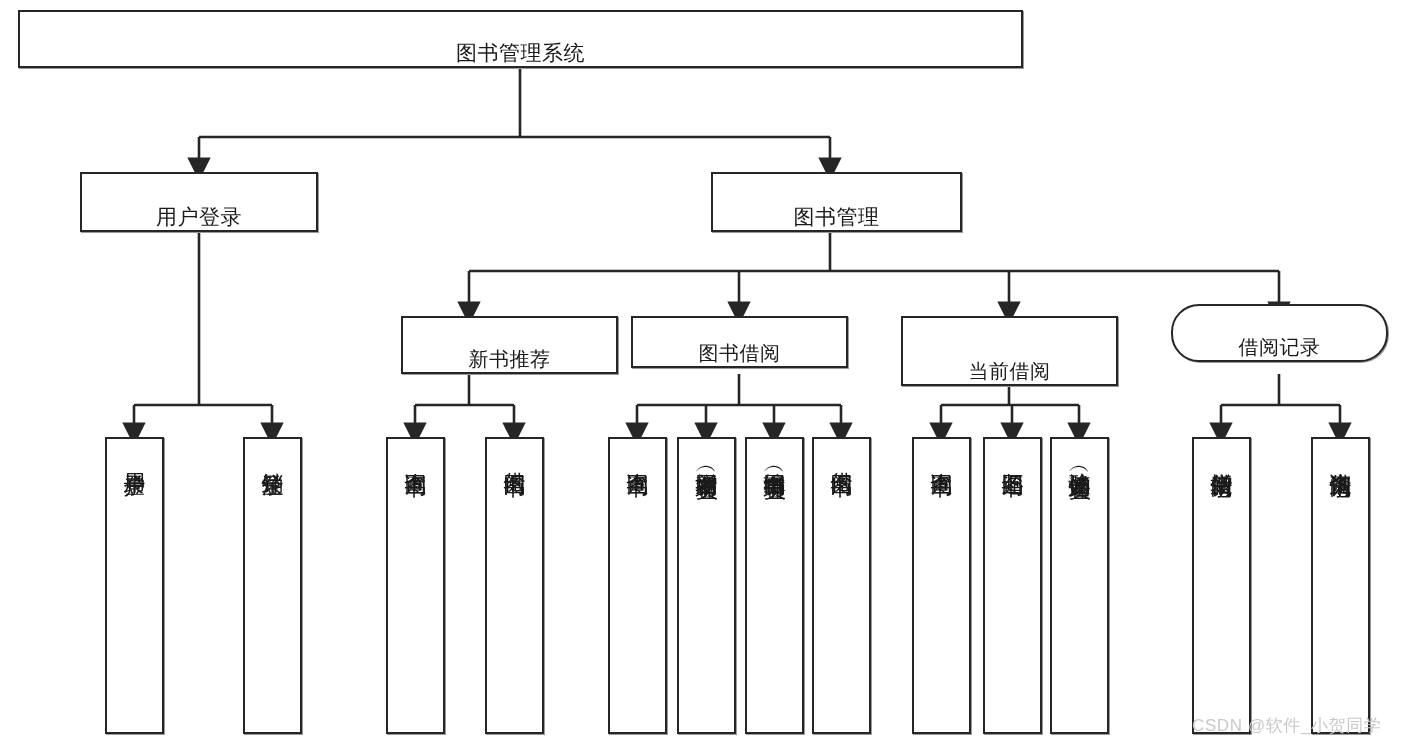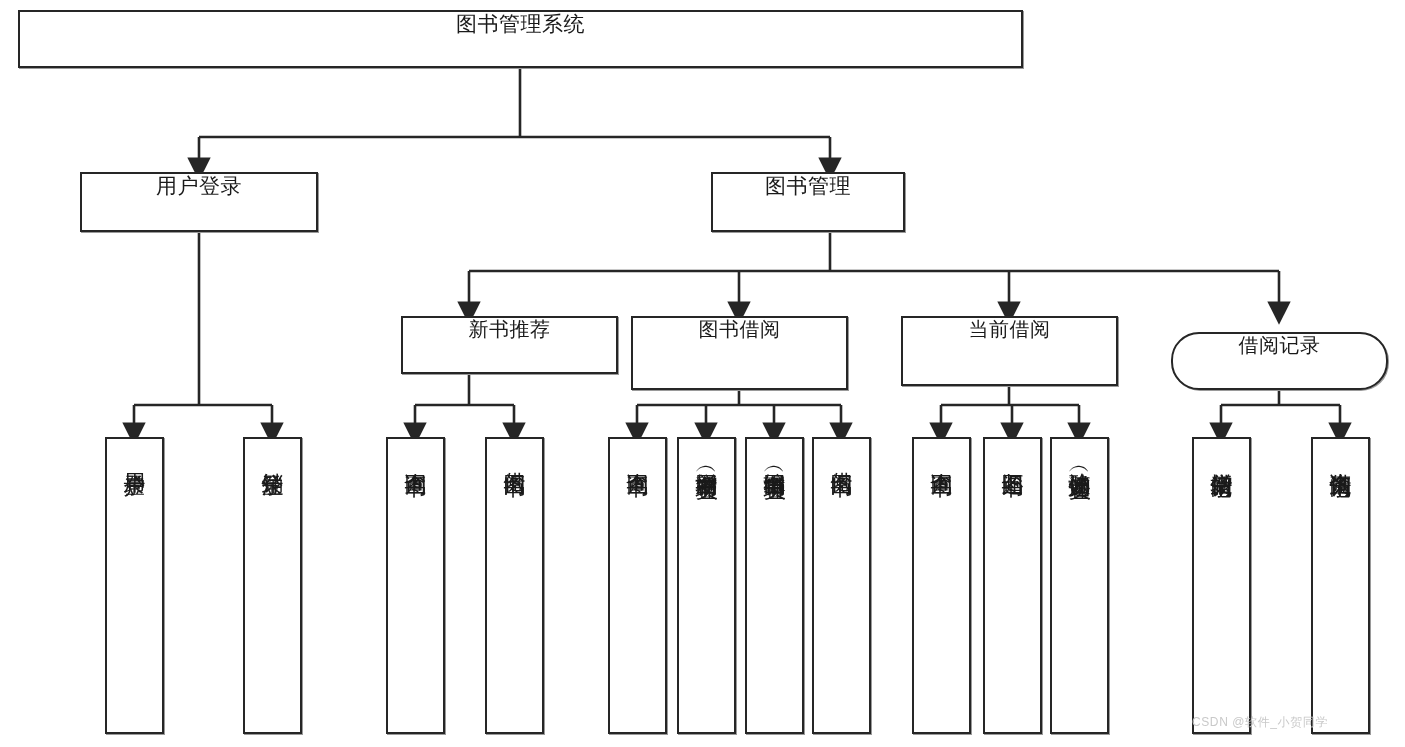--- a/index.html
+++ b/index.html
@@ -25,21 +25,21 @@
     width: 1405px;
     height: 747px;
     pointer-events: none;
   }
   .node {
     position: absolute;
     box-sizing: border-box;
     background: #ffffff;
     border: 2px solid #262626;
     display: flex;
-    align-items: flex-start;
+    align-items: flex-end;
     justify-content: center;
     text-align: center;
     box-shadow: 1px 1px 0 0 #9a9a9a;
   }
   .node .lbl {
     display: block;
     line-height: 1.18;
     letter-spacing: 0.5px;
     color: #1a1a1a;
   }
@@ -54,21 +54,21 @@
   .node.leaf .lbl {
     writing-mode: vertical-rl;
     text-orientation: upright;
     font-size: 22px;
     line-height: 1.18;
     letter-spacing: 1px;
     white-space: nowrap;
   }
   .watermark {
     position: absolute;
-    font-size: 12px;
+    font-size: 17px;
     color: #c9c9c9;
     letter-spacing: 0.6px;
     white-space: nowrap;
     user-select: none;
   }
 </style>
 </head>
 <body>
 
 <div id="canvas">
@@ -125,34 +125,34 @@
     </g>
   </svg>
 
   <div class="node root" style="left: 18px; top: 10px; width: 1005px; height: 58px;">
     <span class="lbl">图书管理系统</span>
   </div>
 
   <div class="node lvl2" style="left: 80px; top: 172px; width: 238px; height: 60px;">
     <span class="lbl">用户登录</span>
   </div>
-  <div class="node lvl2" style="left: 711px; top: 172px; width: 194px; height: 60px;">
+  <div class="node lvl2" style="left: 711px; top: 172px; width: 251px; height: 60px;">
     <span class="lbl">图书管理</span>
   </div>
 
   <div class="node lvl3" style="left: 361px; top: 316px; width: 217px; height: 58px; margin-left: 40px;">
     <span class="lbl">新书推荐</span>
   </div>
-  <div class="node lvl3" style="left: 631px; top: 316px; width: 217px; height: 74px;">
+  <div class="node lvl3" style="left: 631px; top: 316px; width: 217px; height: 52px;">
     <span class="lbl">图书借阅</span>
   </div>
   <div class="node lvl3" style="left: 901px; top: 316px; width: 217px; height: 70px;">
     <span class="lbl">当前借阅</span>
   </div>
-  <div class="node lvl3" style="left: 1171px; top: 332px; width: 217px; height: 58px; border-radius: 28px;">
+  <div class="node lvl3" style="left: 1171px; top: 304px; width: 217px; height: 58px; border-radius: 28px;">
     <span class="lbl">借阅记录</span>
   </div>
 
   <div class="node leaf" style="left: 105px; top: 437px; width: 59px; height: 297px;">
     <span class="lbl">用户登录</span>
   </div>
   <div class="node leaf" style="left: 243px; top: 437px; width: 59px; height: 297px;">
     <span class="lbl">注销登录</span>
   </div>
   <div class="node leaf" style="left: 386px; top: 437px; width: 59px; height: 297px;">

